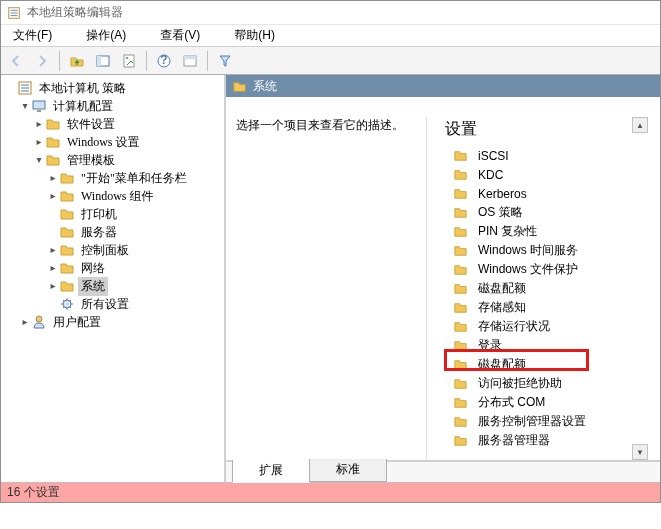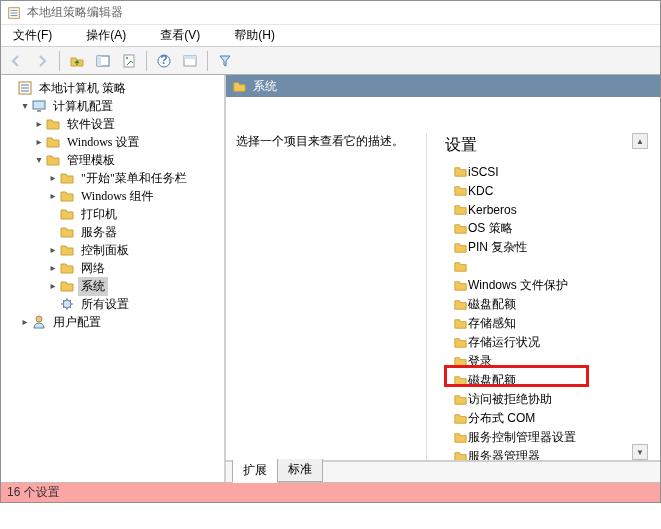--- a/index.html
+++ b/index.html
@@ -18,29 +18,29 @@
   .tree-pane { width:225px; border-right:2px solid #d0d0d0; overflow:auto; padding:4px 0 4px 4px; }
   .tree-node { display:flex; align-items:center; height:18px; padding-right:4px; white-space:nowrap; }
   .tree-node .expander { width:12px; text-align:center; color:#555; font-size:10px; line-height:1; }
   .tree-node .nicon { width:16px; height:16px; margin:0 3px 0 0; }
   .tree-node .label { padding:1px 3px;font-family:Liberation Serif, serif; }
   .tree-node.selected .label { background:#d0d0d0; }
   .folder-icon { fill:#f2c75a; stroke:#caa33b; stroke-width:1; }
   .right-pane { flex:1; display:flex; flex-direction:column; min-width:0; }
   .header-band { background:#6f8ca8; color:#fff; height:22px; display:flex; align-items:center; padding:0 6px; gap:6px; }
   .header-band svg { width:15px; height:15px; display:block; }
-  .desc-row { display:flex; padding:2px 12px 0 10px; color:#000; min-height:0; flex:1;margin-top:34px; }
+  .desc-row { display:flex; padding:20px 12px 0 10px; color:#000; min-height:0; flex:1; }
   .desc-text { flex:0 0 190px; padding-right:8px; }
   .list-area { flex:1; position:relative; border-left:1px solid #e0e0e0; overflow:auto; }
   .col-head { font-size:16px; color:#000; padding:2px 4px 6px 18px; }
-  .list-item { display:flex; align-items:center; height:19px; padding-left:26px; gap:0; }
+  .list-item { display:flex; align-items:center; height:19px; padding-left:26px; gap:10px; }
   .list-item svg { width:15px; height:15px; display:block; }
   .redbox { position:absolute; border:3px solid #e21a1a; pointer-events:none; }
   .tabs-row { display:flex; align-items:flex-end; border-top:2px solid #d0d0d0; height:22px; padding-left:6px; background:#f7f7f7; flex-shrink:0; }
-  .tab { border:1px solid #b0b0b0; border-top:none; border-bottom:1px solid #fff; background:#fff; padding:2px 10px 3px; margin-right:-1px; position:relative; top:1px; font-size:12px; }
+  .tab { border:1px solid #b0b0b0; border-top:none; border-bottom:1px solid #fff; background:#fff; padding:2px 26px 3px; margin-right:-1px; position:relative; top:1px; font-size:12px; }
   .tab.inactive { background:#f0f0f0; border-bottom:1px solid #b0b0b0; top:0; }
   .statusbar { height:20px; border-top:1px solid #c0c0c0; display:flex; align-items:center; padding:0 6px; background:#fca5a5; color:#333; }
   .scroll-up,.scroll-down { position:absolute; right:0; width:16px; height:16px; background:#efefef; border:1px solid #c0c0c0; display:flex; align-items:center; justify-content:center; font-size:8px; color:#555; }
   .scroll-up { top:0; }
   .scroll-down { bottom:0; }
 </style>
 </head>
 <body>
 
 <div class="window">
@@ -274,20 +274,21 @@
                   </svg>
                 </span>
                 <span>PIN 复杂性</span>
               </div>
               <div class="list-item">
                 <span>
                   <svg viewBox="0 0 16 16">
                     <path d="M2 4h5l1 2h6v7H2z" fill="#f2c75a" stroke="#caa33b"></path>
                   </svg>
                 </span>
+                <span>Windows 时间服务</span>
               </div>
               <div class="list-item">
                 <span>
                   <svg viewBox="0 0 16 16">
                     <path d="M2 4h5l1 2h6v7H2z" fill="#f2c75a" stroke="#caa33b"></path>
                   </svg>
                 </span>
                 <span>Windows 文件保护</span>
               </div>
               <div class="list-item">

